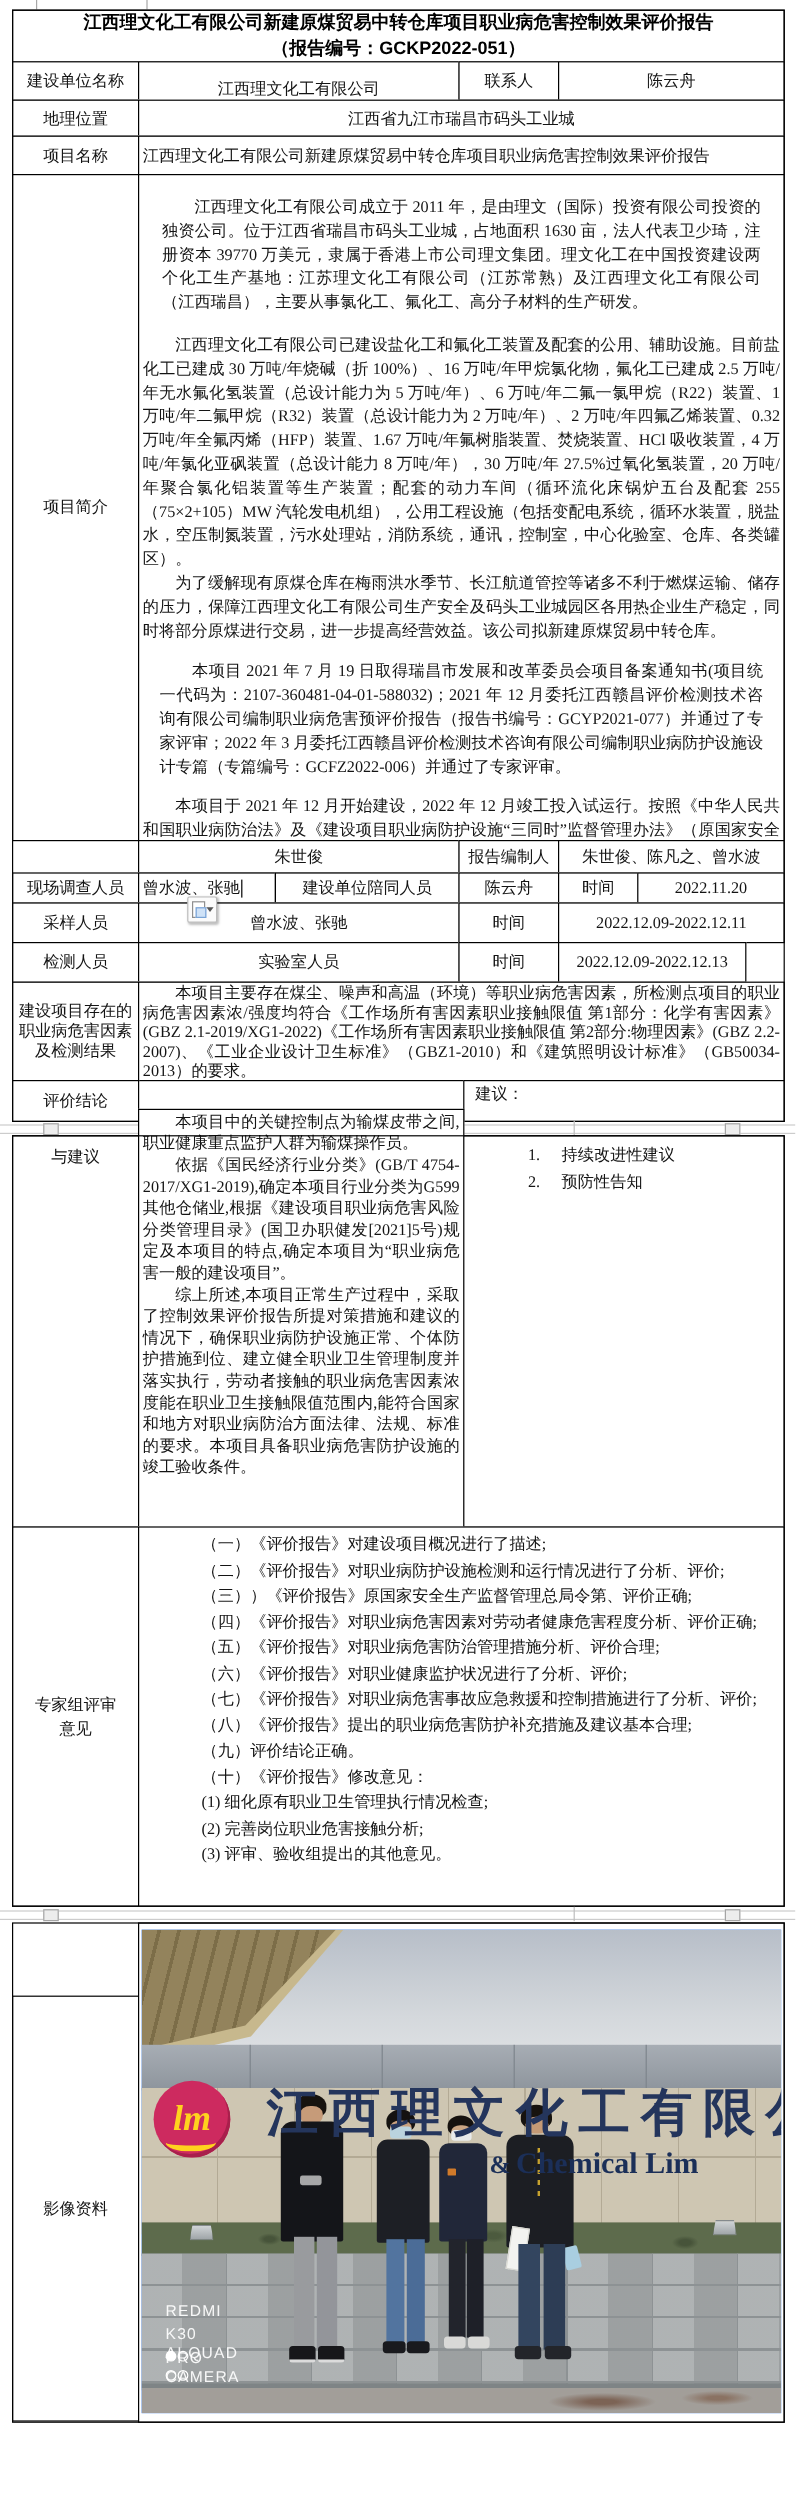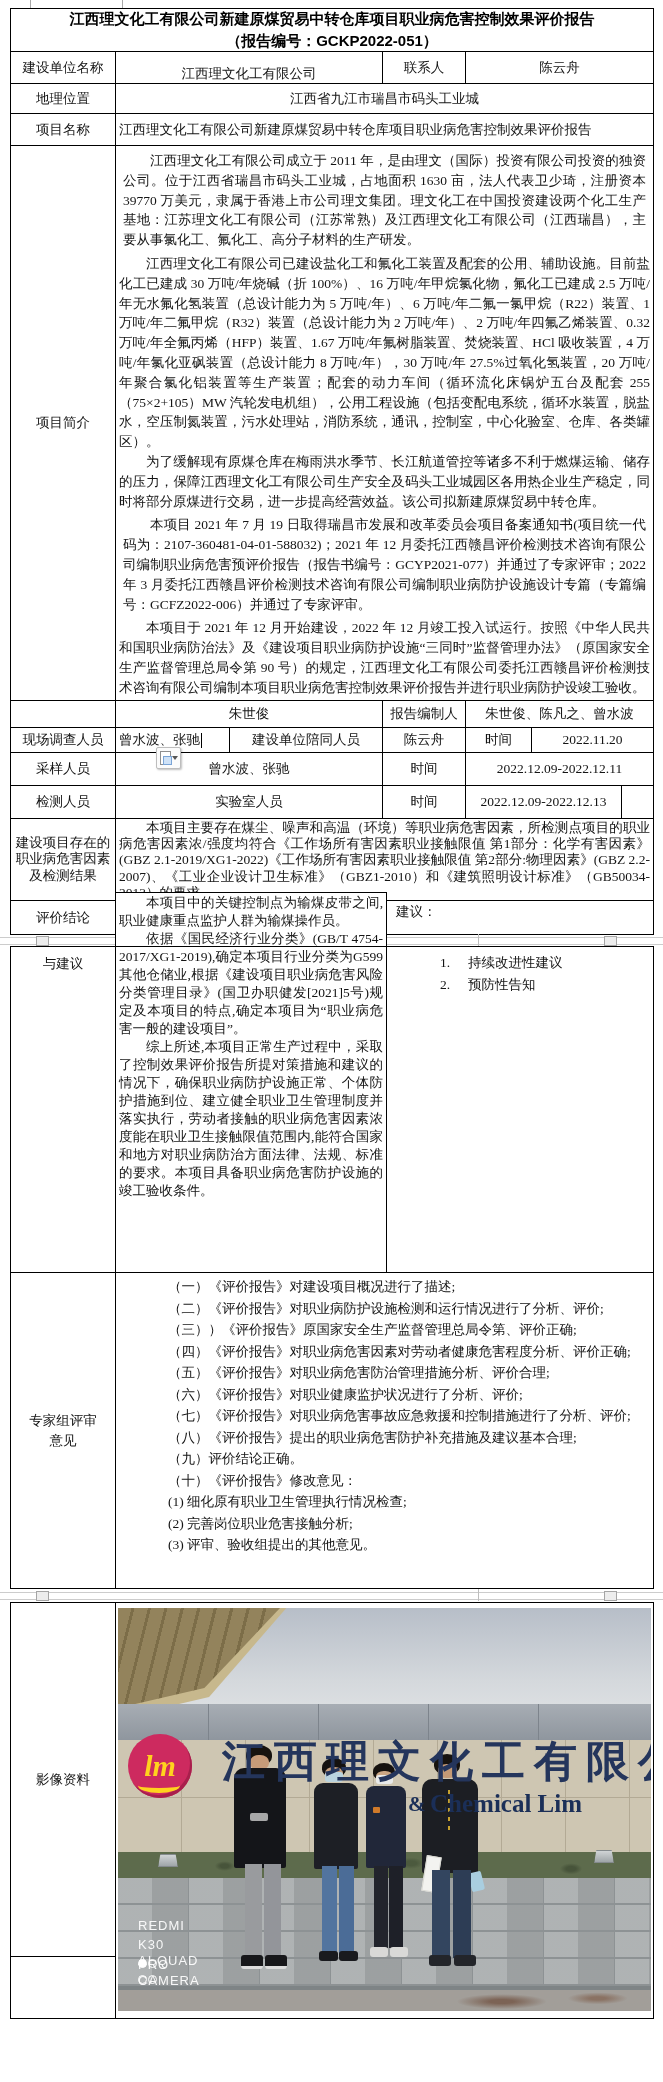--- a/index.html
+++ b/index.html
@@ -97,24 +97,24 @@
 
   <div class="c" style="left:10px;top:83px;width:106px;height:31px">地理位置</div>
   <div class="c" style="left:115px;top:83px;width:539px;height:31px">江西省九江市瑞昌市码头工业城</div>
 
   <div class="c" style="left:10px;top:113px;width:106px;height:33px">项目名称</div>
   <div class="c lft" style="left:115px;top:113px;width:539px;height:33px">江西理文化工有限公司新建原煤贸易中转仓库项目职业病危害控制效果评价报告</div>
 
   <div class="c" style="left:10px;top:145px;width:106px;height:556px">项目简介</div>
   <div class="c lft tp jus lh20" style="left:115px;top:145px;width:539px;height:556px">
     <div class="blk">
-      <p class="ind" style="margin:4px">江西理文化工有限公司成立于 2011 年，是由理文（国际）投资有限公司投资的独资公司。位于江西省瑞昌市码头工业城，占地面积 1630 亩，法人代表卫少琦，注册资本 39770 万美元，隶属于香港上市公司理文集团。理文化工在中国投资建设两个化工生产基地：江苏理文化工有限公司（江苏常熟）及江西理文化工有限公司（江西瑞昌），主要从事氯化工、氟化工、高分子材料的生产研发。</p>
+      <p class="ind" style="margin:16px">江西理文化工有限公司成立于 2011 年，是由理文（国际）投资有限公司投资的独资公司。位于江西省瑞昌市码头工业城，占地面积 1630 亩，法人代表卫少琦，注册资本 39770 万美元，隶属于香港上市公司理文集团。理文化工在中国投资建设两个化工生产基地：江苏理文化工有限公司（江苏常熟）及江西理文化工有限公司（江西瑞昌），主要从事氯化工、氟化工、高分子材料的生产研发。</p>
       <p class="ind" style="margin:0">江西理文化工有限公司已建设盐化工和氟化工装置及配套的公用、辅助设施。目前盐化工已建成 30 万吨/年烧碱（折 100%）、16 万吨/年甲烷氯化物，氟化工已建成 2.5 万吨/年无水氟化氢装置（总设计能力为 5 万吨/年）、6 万吨/年二氟一氯甲烷（R22）装置、1 万吨/年二氟甲烷（R32）装置（总设计能力为 2 万吨/年）、2 万吨/年四氟乙烯装置、0.32 万吨/年全氟丙烯（HFP）装置、1.67 万吨/年氟树脂装置、焚烧装置、HCl 吸收装置，4 万吨/年氯化亚砜装置（总设计能力 8 万吨/年），30 万吨/年 27.5%过氧化氢装置，20 万吨/年聚合氯化铝装置等生产装置；配套的动力车间（循环流化床锅炉五台及配套 255（75×2+105）MW 汽轮发电机组），公用工程设施（包括变配电系统，循环水装置，脱盐水，空压制氮装置，污水处理站，消防系统，通讯，控制室，中心化验室、仓库、各类罐区）。</p>
       <p class="ind" style="margin:0">为了缓解现有原煤仓库在梅雨洪水季节、长江航道管控等诸多不利于燃煤运输、储存的压力，保障江西理文化工有限公司生产安全及码头工业城园区各用热企业生产稳定，同时将部分原煤进行交易，进一步提高经营效益。该公司拟新建原煤贸易中转仓库。</p>
-      <p class="ind" style="margin:4px">本项目 2021 年 7 月 19 日取得瑞昌市发展和改革委员会项目备案通知书(项目统一代码为：2107-360481-04-01-588032)；2021 年 12 月委托江西赣昌评价检测技术咨询有限公司编制职业病危害预评价报告（报告书编号：GCYP2021-077）并通过了专家评审；2022 年 3 月委托江西赣昌评价检测技术咨询有限公司编制职业病防护设施设计专篇（专篇编号：GCFZ2022-006）并通过了专家评审。</p>
+      <p class="ind" style="margin:14px">本项目 2021 年 7 月 19 日取得瑞昌市发展和改革委员会项目备案通知书(项目统一代码为：2107-360481-04-01-588032)；2021 年 12 月委托江西赣昌评价检测技术咨询有限公司编制职业病危害预评价报告（报告书编号：GCYP2021-077）并通过了专家评审；2022 年 3 月委托江西赣昌评价检测技术咨询有限公司编制职业病防护设施设计专篇（专篇编号：GCFZ2022-006）并通过了专家评审。</p>
       <p class="ind" style="margin:0">本项目于 2021 年 12 月开始建设，2022 年 12 月竣工投入试运行。按照《中华人民共和国职业病防治法》及《建设项目职业病防护设施“三同时”监督管理办法》（原国家安全生产监督管理总局令第 90 号）的规定，江西理文化工有限公司委托江西赣昌评价检测技术咨询有限公司编制本项目职业病危害控制效果评价报告并进行职业病防护设竣工验收。</p>
     </div>
   </div>
 
   <div class="c" style="left:10px;top:728px;width:106px;height:43px">项目负责人</div>
   <div class="c" style="left:115px;top:700px;width:268px;height:28px">朱世俊</div>
   <div class="c" style="left:382px;top:700px;width:84px;height:28px">报告编制人</div>
   <div class="c" style="left:465px;top:700px;width:189px;height:28px">朱世俊、陈凡之、曾水波</div>
 
   <div class="c" style="left:10px;top:727px;width:106px;height:26px">现场调查人员</div>
@@ -147,21 +147,21 @@
 
   <div class="outline" style="left:10px;top:8px;width:644px;height:927px"></div>
 
   <div class="gapline" style="top:937px"></div>
   <div class="gapline" style="top:944px"></div>
   <div class="gaptab" style="left:36px;top:936px"></div>
   <div class="gaptab" style="left:604px;top:936px"></div>
   <div class="gapstick" style="left:478px;top:934px;height:12px"></div>
 
   <div class="c tp" style="left:10px;top:946px;width:106px;height:327px;padding-top:7px">与建议</div>
-  <div class="c lft tp jus lh18" style="left:115px;top:892px;width:272px;height:398px">
+  <div class="c lft tp jus lh18" style="left:115px;top:924px;width:272px;height:398px">
     <div class="blk">
       <p class="ind" style="margin:0">本项目中的关键控制点为输煤皮带之间,职业健康重点监护人群为输煤操作员。</p>
       <p class="ind" style="margin:0">依据《国民经济行业分类》(GB/T 4754-2017/XG1-2019),确定本项目行业分类为G599其他仓储业,根据《建设项目职业病危害风险分类管理目录》(国卫办职健发[2021]5号)规定及本项目的特点,确定本项目为“职业病危害一般的建设项目”。</p>
       <p class="ind" style="margin:0">综上所述,本项目正常生产过程中，采取了控制效果评价报告所提对策措施和建议的情况下，确保职业病防护设施正常、个体防护措施到位、建立健全职业卫生管理制度并落实执行，劳动者接触的职业病危害因素浓度能在职业卫生接触限值范围内,能符合国家和地方对职业病防治方面法律、法规、标准的要求。本项目具备职业病危害防护设施的竣工验收条件。</p>
     </div>
   </div>
   <div class="c lft tp lh21" style="left:386px;top:946px;width:268px;height:327px">
     <div class="blk" style="padding:4px 0 0 50px">
       <div style="display:flex">
         <span style="width:28px">1.</span>
@@ -198,21 +198,21 @@
   </div>
 
   <div class="outline" style="left:10px;top:946px;width:644px;height:643px"></div>
 
   <div class="gapline" style="top:1592px"></div>
   <div class="gapline" style="top:1599px"></div>
   <div class="gaptab" style="left:36px;top:1591px"></div>
   <div class="gaptab" style="left:604px;top:1591px"></div>
   <div class="gapstick" style="left:478px;top:1589px;height:12px"></div>
 
-  <div class="c" style="left:10px;top:1602px;width:106px;height:355px">影像资料</div>
+  <div class="c" style="left:10px;top:1663px;width:106px;height:355px">影像资料</div>
   <div class="c" style="left:115px;top:1602px;width:539px;height:417px"></div>
   <div class="outline" style="left:10px;top:1602px;width:644px;height:417px"></div>
 
   <div class="photo">
     <div class="sky"></div>
     <div class="canopy-edge"></div>
     <div class="canopy"></div>
     <div class="coping">
       <i style="left:90px"></i>
         <i style="left:200px"></i>

